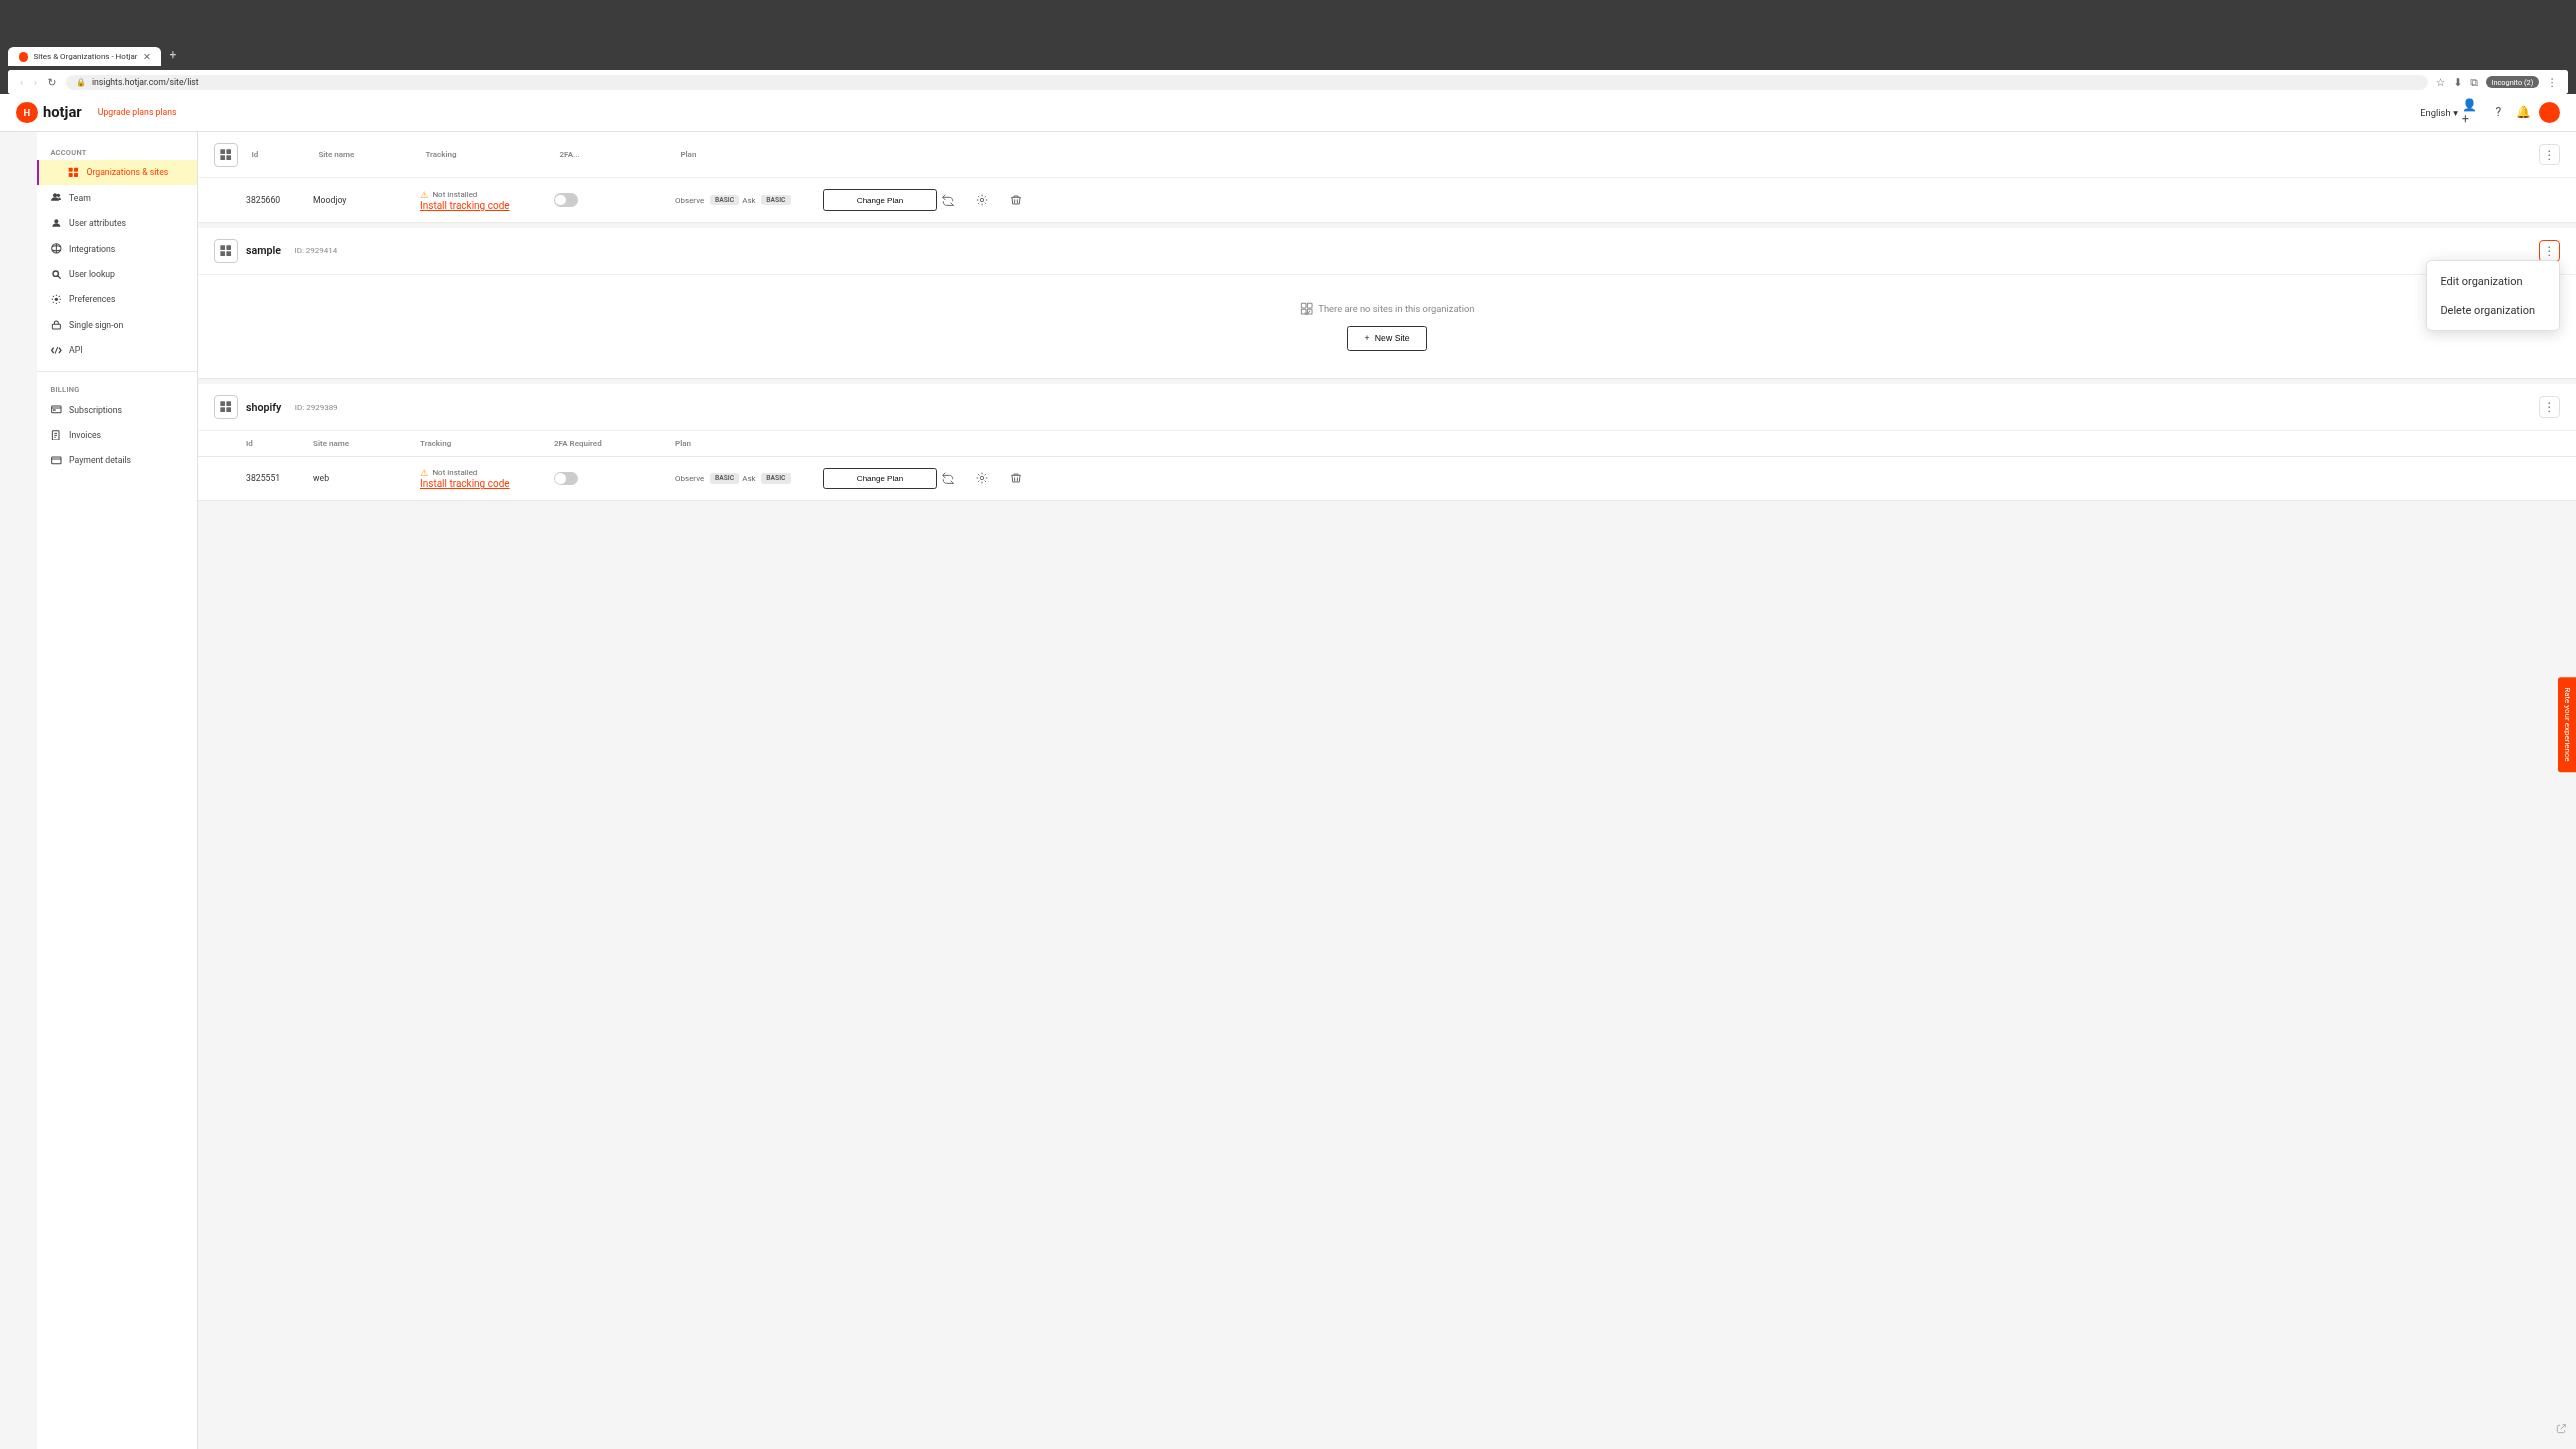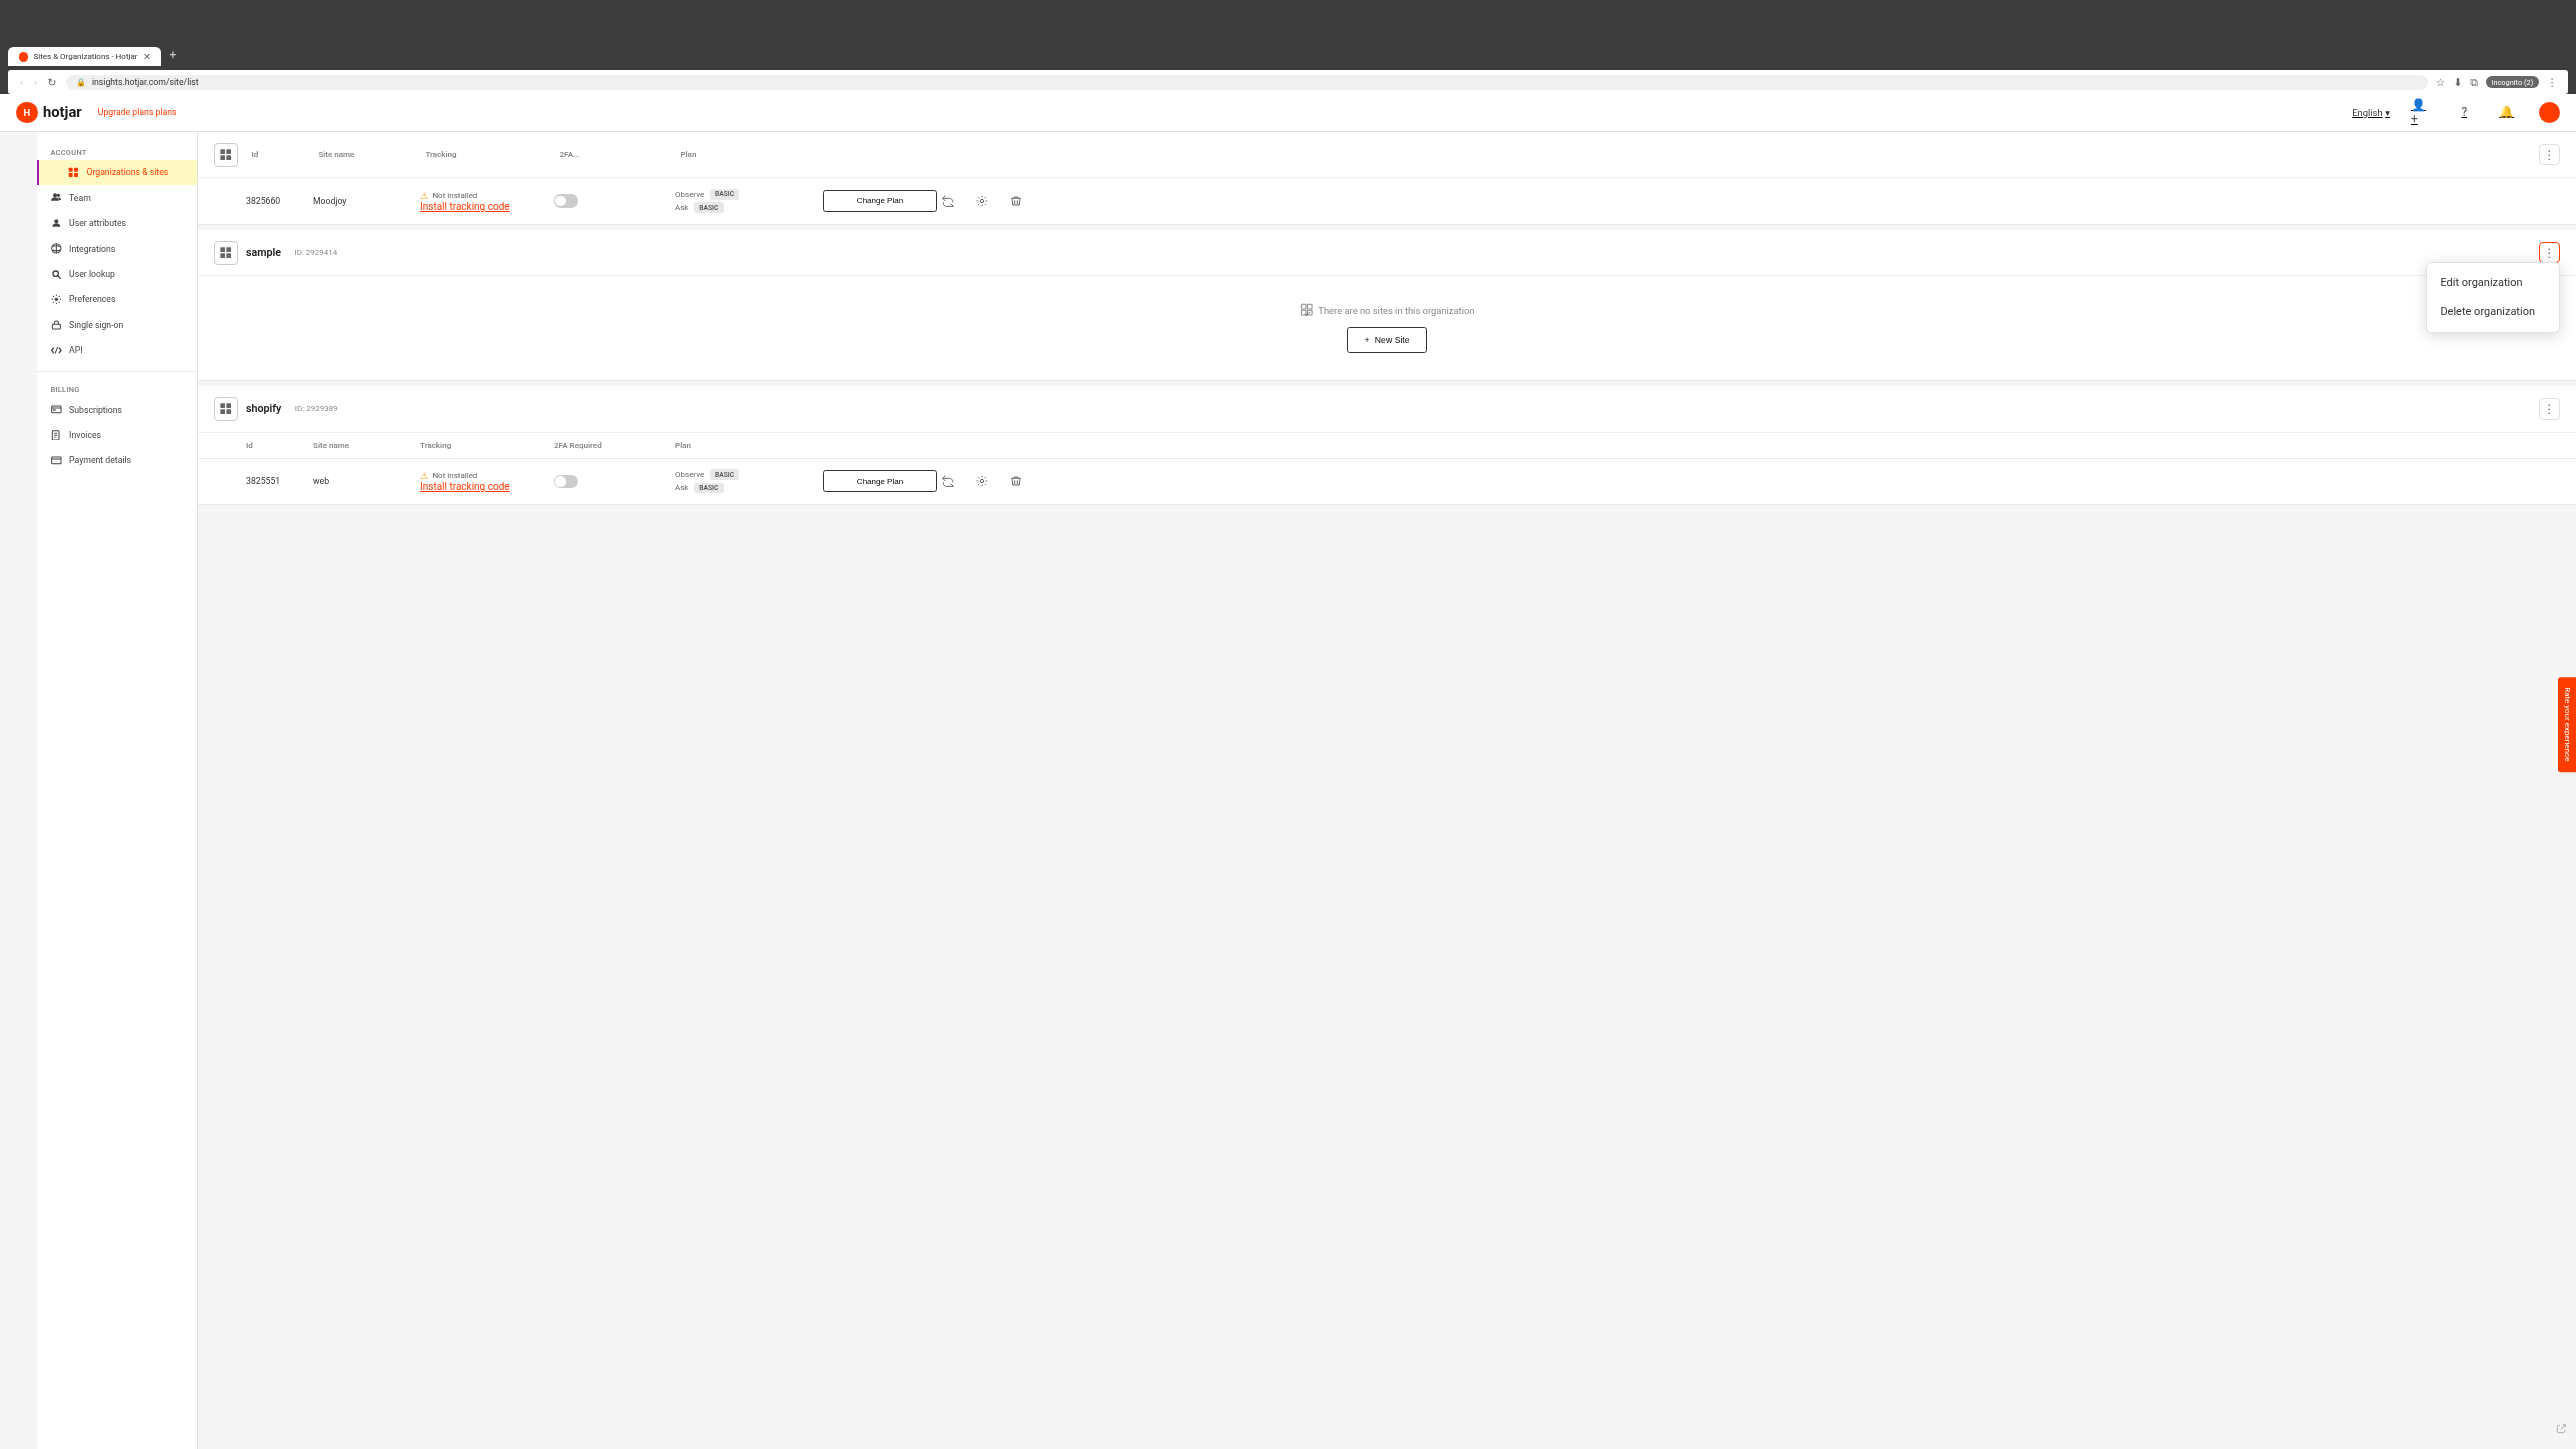--- a/index.html
+++ b/index.html
@@ -20,21 +20,21 @@
     .browser-nav-actions { display: flex; align-items: center; gap: 8px; color: #666; font-size: 10.7px; }
     .incognito-badge { background: #666; color: #fff; border-radius: 8px; padding: 1.3px 5.4px; font-size: 7.4px; }
 
     
     .app { display: flex; flex-direction: column; flex: 1; overflow: hidden; }
     .app-header { background: #fff; border-bottom: 0.7px solid #e0e0e0; padding: 0 16px; height: 38px; display: flex; align-items: center; justify-content: space-between; }
     .logo { display: flex; align-items: center; gap: 5.4px; }
     .logo-icon { width: 21.5px; height: 21.5px; background: #ff3c00; border-radius: 50%; display: flex; align-items: center; justify-content: center; color: #fff; font-weight: bold; font-size: 9.4px; }
     .logo-text { font-size: 14.8px; font-weight: 700; color: #1a1a1a; }
     .upgrade-link { color: #ff3c00; font-size: 8.7px; text-decoration: none; margin-left: 10.7px; }
-    .header-actions { display: flex; align-items: center; gap: 21px; text-decoration: underline; }
+    .header-actions { display: flex; align-items: center; gap: 4px; }
     .lang-selector { display: flex; align-items: center; gap: 2.7px; color: #333; font-size: 9.4px; cursor: pointer; }
     .header-icon { width: 21.5px; height: 21.5px; display: flex; align-items: center; justify-content: center; color: #555; cursor: pointer; font-size: 12px; }
     .avatar { width: 21.5px; height: 21.5px; background: #ff3c00; border-radius: 50%; cursor: pointer; }
 
     
     .main-layout { display: flex; flex: 1; overflow: hidden; margin-left: 37px; }
 
     
     .sidebar { width: 161px; background: #fff; border-right: 0.7px solid #e0e0e0; display: flex; flex-direction: column; overflow-y: auto; padding: 10.7px 0; flex-shrink: 0; }
     .sidebar-section-label { padding: 5.4px 13.4px 2.7px; font-size: 7.4px; font-weight: 600; color: #888; text-transform: uppercase; letter-spacing: 0.3px; }
@@ -50,21 +50,21 @@
     .org-card { background: #fff; margin: 0 0 5.4px 0; border-bottom: 0.7px solid #e8e8e8; }
     .org-header { display: flex; align-items: center; gap: 8px; padding: 10.7px 16px; border-bottom: 0.7px solid #f0f0f0; position: relative; }
     .org-icon { width: 24px; height: 24px; border: 1.3px solid #ccc; border-radius: 4px; display: flex; align-items: center; justify-content: center; }
     .org-title { font-size: 10.7px; font-weight: 600; color: #1a1a1a; }
     .org-id { font-size: 8px; color: #888; margin-left: 5.4px; }
     .org-menu-btn { position: absolute; right: 16px; color: #666; cursor: pointer; font-size: 12px; width: 21.5px; height: 21.5px; display: flex; align-items: center; justify-content: center; border: 0.7px solid #e0e0e0; border-radius: 4px; }
     .org-menu-btn.active { border-color: #ff3c00; }
     .tracking-link { color: #ff3c00; text-decoration: underline; font-size: 10px; cursor: pointer; }
     .toggle { width: 24px; height: 13.4px; background: #ccc; border-radius: 6.7px; position: relative; cursor: pointer; }
     .toggle-knob { width: 10.7px; height: 10.7px; background: #fff; border-radius: 50%; position: absolute; top: 1.3px; left: 1.3px; }
-    .plan-col { display: flex; flex-direction: column; gap: 2.7px; }
+    .plan-col { display: flex; flex-direction: row; gap: 2.7px; }
     .plan-row { display: flex; align-items: center; gap: 5.4px; font-size: 8px; color: #666; }
     .badge { background: #e8e8e8; color: #555; font-size: 6.7px; font-weight: 600; padding: 1.3px 5.4px; border-radius: 2.7px; }
     .change-plan-btn { padding: 5.4px 10.7px; border: 0.7px solid #333; border-radius: 2.7px; font-size: 8px; font-weight: 500; cursor: pointer; background: #fff; }
     .action-icon { width: 21.5px; height: 21.5px; display: flex; align-items: center; justify-content: center; color: #666; cursor: pointer; font-size: 10.7px; }
 
     
     .empty-state { display: flex; flex-direction: column; align-items: center; justify-content: flex-start; padding: 27px 16px; gap: 10.7px; }
     .empty-icon { display: flex; align-items: center; gap: 5.4px; color: #888; font-size: 9.4px; }
     .new-site-btn { display: flex; align-items: center; gap: 5.4px; padding: 6.7px 16px; border: 0.7px solid #333; border-radius: 2.7px; font-size: 8.7px; font-weight: 500; cursor: pointer; background: #fff; }
 

